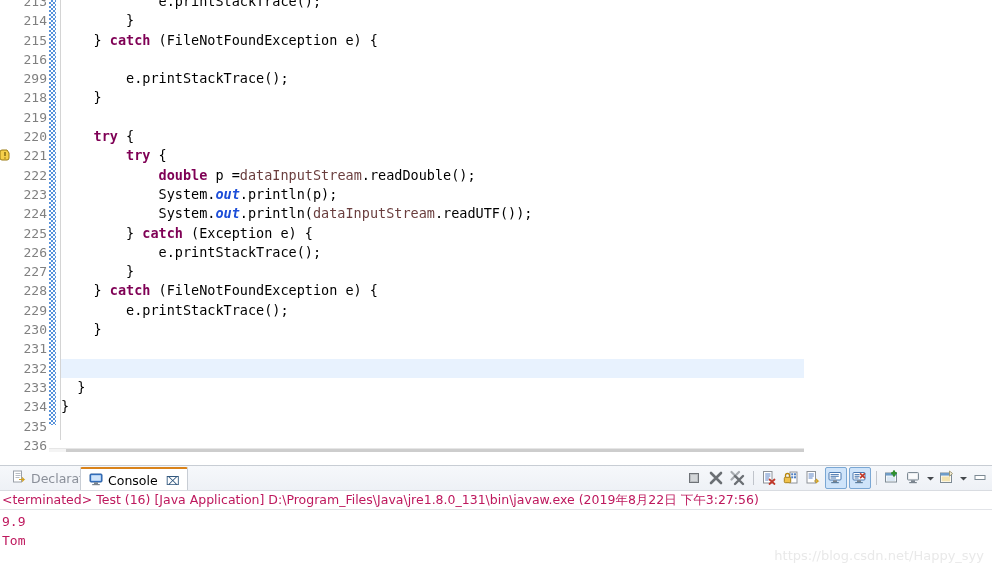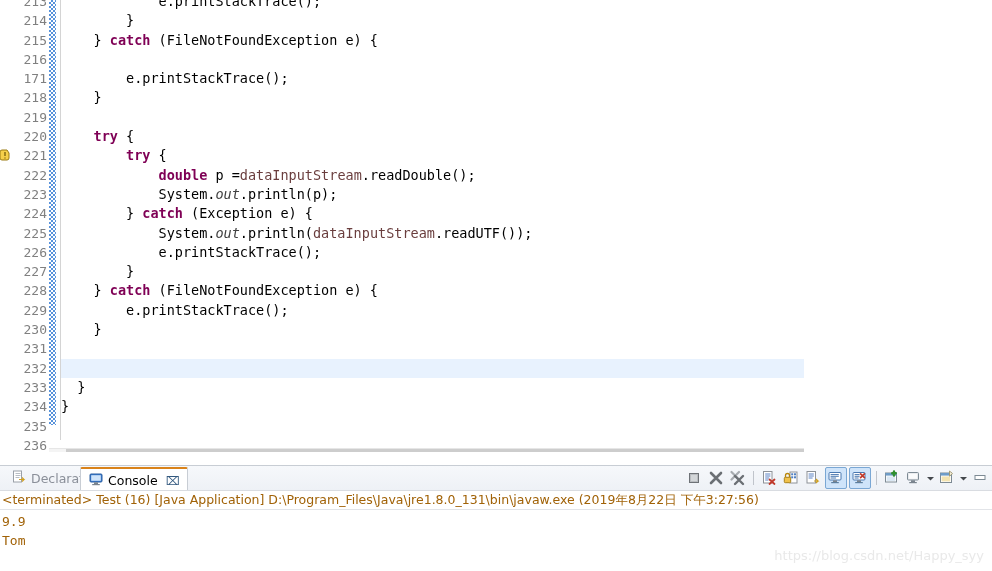--- a/index.html
+++ b/index.html
@@ -61,21 +61,21 @@
   .cl{
     height:19.3px;line-height:19.3px;
     font-family:"DejaVu Sans Mono","Liberation Mono",monospace;
     font-size:13.5px;color:#000;
     white-space:pre;
     padding-left:0px;
   }
   .cl.cur{background:#e8f2fe;}
   .kw{color:#7f0055;font-weight:bold;}
   .str{color:#2a00ff;}
-  .fld{color:#404040;font-style:italic;font-weight:normal;}
+  .fld{color:#1d4ed8;font-style:italic;font-weight:bold;}
   .loc{color:#6a3e3e;}
   .warnu{
     color:#6a3e3e;
     text-decoration:underline;
     text-decoration-style:wavy;
     text-decoration-color:#d2b13a;
   }
   
   .hscroll{
     position:absolute;left:49px;top:448px;width:943px;height:16px;
@@ -147,21 +147,21 @@
   .tbtn.sel{background:#cfe4fa;border:1px solid #7aa7d4;border-radius:2px;}
   .tsep{width:1px;height:14px;background:#c0c4cb;margin:0 3px;}
   .tcaret{width:9px;height:20px;display:flex;align-items:center;justify-content:center;}
   
   .cons{
     position:relative;width:992px;height:82px;background:#fff;
     border-top:1px solid #d9dce1;
   }
   .cline{
     font-family:"DejaVu Sans","Liberation Sans",sans-serif;
-    font-size:12.5px;color:#a16207;white-space:nowrap;
+    font-size:12.5px;color:#be185d;white-space:nowrap;
     line-height:17px;padding-left:2px;
   }
   .cline.mono{
     font-family:"DejaVu Sans Mono","Liberation Mono",monospace;
     font-size:13px;line-height:19px;
   }
   .crule{height:1px;background:#e2e4e8;margin:1px 0 2px 0;}
   .wmark{
     position:absolute;right:8px;bottom:10px;
     font-family:"DejaVu Sans","Liberation Sans",sans-serif;
@@ -180,21 +180,21 @@
         <path d="M5 4 v4 M5 9.5 v1" stroke="#6b5208" stroke-width="1.2"></path>
       </svg>
     </div>
   </div>
 
   <div class="gutter">
       <div class="ln" style="margin-top: -8px;">213</div>
       <div class="ln">214</div>
       <div class="ln">215</div>
       <div class="ln">216</div>
-      <div class="ln">171</div>
+      <div class="ln">299</div>
       <div class="ln">218</div>
       <div class="ln">219</div>
       <div class="ln">220</div>
       <div class="ln">221</div>
       <div class="ln">222</div>
       <div class="ln">223</div>
       <div class="ln">224</div>
       <div class="ln">225</div>
       <div class="ln">226</div>
       <div class="ln">227</div>
@@ -219,22 +219,22 @@
       <div class="cl"><span>        }</span></div>
       <div class="cl"><span>    } </span><span class="kw">catch</span><span> (FileNotFoundException e) {</span></div>
       <div class="cl">&nbsp;</div>
       <div class="cl"><span>        e.printStackTrace();</span></div>
       <div class="cl"><span>    }</span></div>
       <div class="cl">&nbsp;</div>
       <div class="cl"><span>    </span><span class="kw">try</span><span> {</span></div>
       <div class="cl"><span>        </span><span class="kw">try</span><span> {</span></div>
       <div class="cl"><span>            </span><span class="kw">double</span><span> p =</span><span class="loc">dataInputStream</span><span>.readDouble();</span></div>
       <div class="cl"><span>            System.</span><span class="fld">out</span><span>.println(p);</span></div>
+      <div class="cl"><span>            System.</span><span class="fld">out</span><span>.println(</span><span class="loc">dataInputStream</span><span>.readUTF());</span></div>
       <div class="cl"><span>        } </span><span class="kw">catch</span><span> (Exception e) {</span></div>
-      <div class="cl"><span>            System.</span><span class="fld">out</span><span>.println(</span><span class="loc">dataInputStream</span><span>.readUTF());</span></div>
       <div class="cl"><span>            e.printStackTrace();</span></div>
       <div class="cl"><span>        }</span></div>
       <div class="cl"><span>    } </span><span class="kw">catch</span><span> (FileNotFoundException e) {</span></div>
       <div class="cl"><span>        e.printStackTrace();</span></div>
       <div class="cl"><span>    }</span></div>
       <div class="cl">&nbsp;</div>
       <div class="cl cur">&nbsp;</div>
       <div class="cl"><span>  }</span></div>
       <div class="cl"><span>}</span></div>
       <div class="cl">&nbsp;</div>

